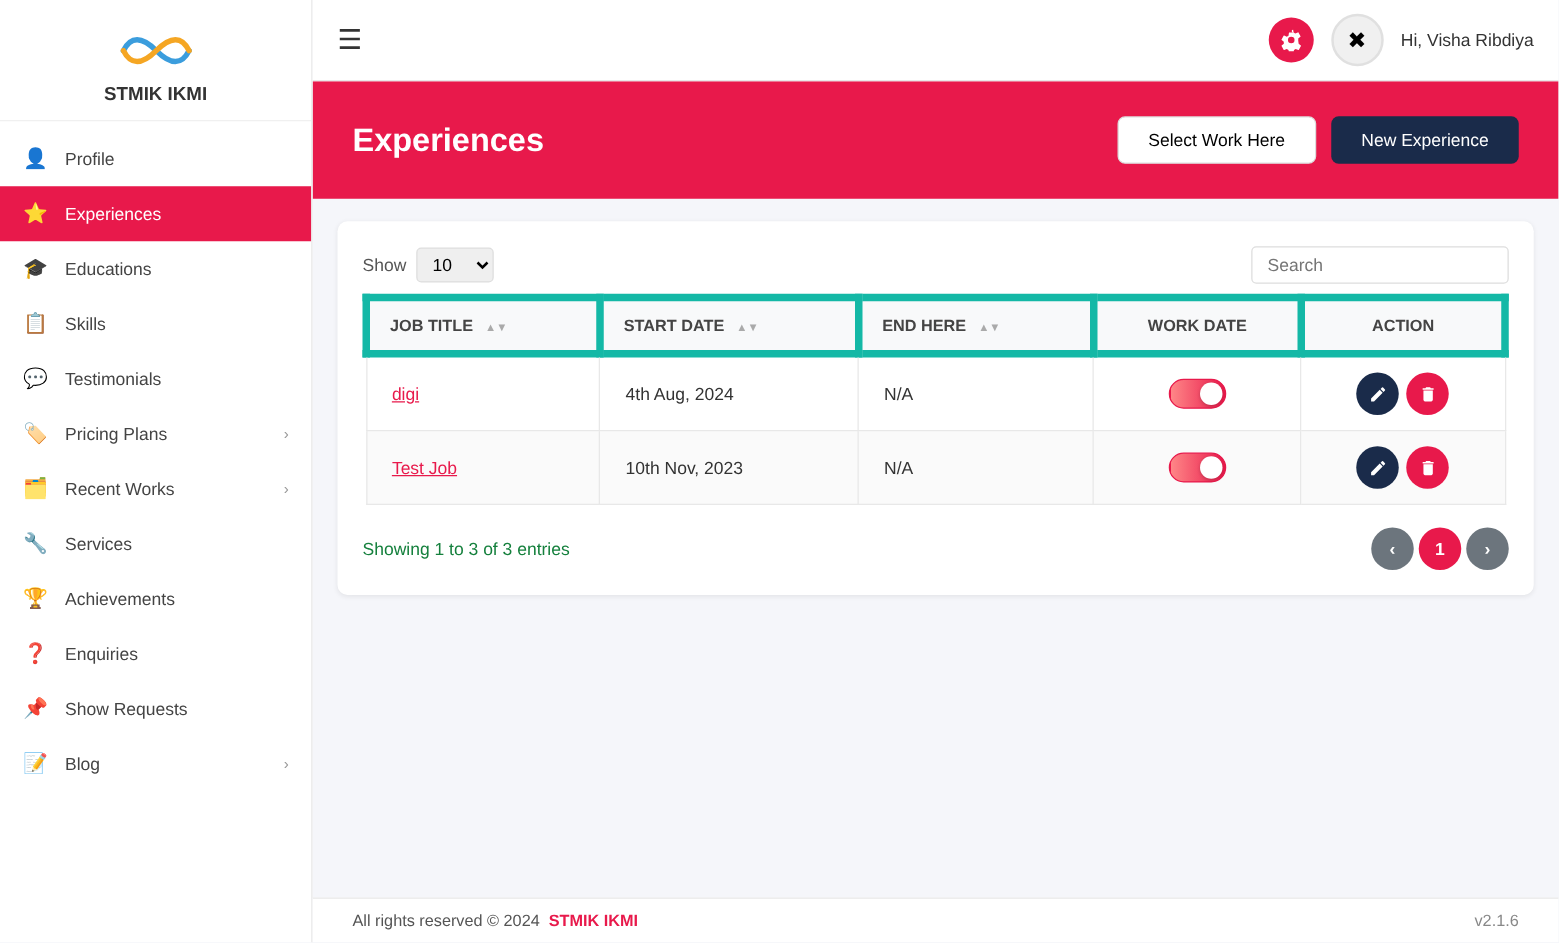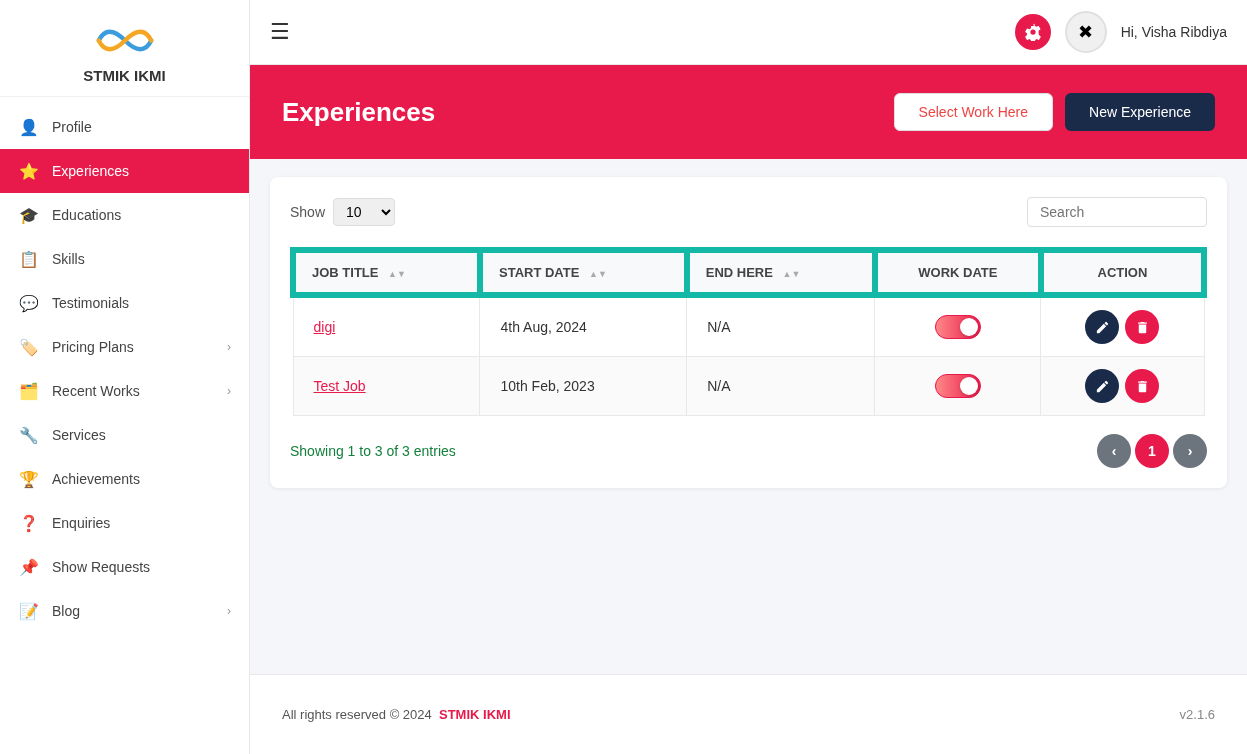--- a/index.html
+++ b/index.html
@@ -31,29 +31,29 @@
     .avatar-wrap { width: 42px; height: 42px; border-radius: 50%; overflow: hidden; background: #f0f0f0; display: flex; align-items: center; justify-content: center; border: 2px solid #e0e0e0; }
     .avatar-placeholder { font-size: 18px; }
     .user-greeting { font-size: 14px; color: #333; }
     .user-greeting span { font-weight: 400; }
 
     
     .page-content { flex: 1; overflow-y: auto; }
     .page-header { background: #e8194b; padding: 28px 32px; display: flex; align-items: center; justify-content: space-between; }
     .page-title { color: #fff; font-size: 26px; font-weight: 600; }
     .page-header-actions { display: flex; gap: 12px; }
-    .btn-select-work { background: #fff; border: 1px solid #ddd; color: #ef4444; padding: 10px 24px; border-radius: 6px; font-size: 14px; cursor: pointer; font-weight: 500; }
+    .btn-select-work { background: #fff; border: 1px solid #ddd; color: #000000; padding: 10px 24px; border-radius: 6px; font-size: 14px; cursor: pointer; font-weight: 500; }
     .btn-new-exp { background: #1a2b4a; color: #fff; padding: 10px 24px; border-radius: 6px; font-size: 14px; cursor: pointer; font-weight: 500; border: none; }
 
     
     .table-container { background: #fff; margin: 18px 20px; border-radius: 8px; box-shadow: 0 1px 4px rgba(0,0,0,0.07); padding: 20px; }
-    .table-controls { display: flex; align-items: center; justify-content: space-between; margin-bottom: 20px; }
+    .table-controls { display: flex; align-items: center; justify-content: space-between; margin-bottom: 8px; }
     .show-entries { display: flex; align-items: center; gap: 8px; color: #555; font-size: 14px; }
     .show-entries select { border: 1px solid #ddd; border-radius: 4px; padding: 4px 8px; font-size: 14px; }
-    .table-search input { border: 1px solid #ddd; border-radius: 4px; padding: 6px 12px; font-size: 14px; outline: none; width: 180px; color: #888; }
+    .table-search input { border: 1px solid #ddd; border-radius: 4px; padding: 6px 12px; font-size: 14px; outline: none; width: 206px; color: #888; }
 
     table { width: 100%; border-collapse: collapse; }
     th { background: #f8f9fa; border: 6px solid #14b8a6; padding: 12px 16px; text-align: left; font-size: 13px; font-weight: 600; color: #444; }
     th .sort-arrows { display: inline-flex; flex-direction: column; margin-left: 6px; font-size: 9px; color: #aaa; line-height: 1; }
     td { border: 1px solid #e8e8e8; padding: 12px 20px; font-size: 14px; color: #333; }
     .job-link { color: #e8194b; text-decoration: underline; cursor: pointer; }
     tr:nth-child(even) td { background: #fafafa; }
 
     
     .toggle-wrap { display: flex; justify-content: center; }
@@ -72,21 +72,21 @@
 
     
     .table-footer { display: flex; align-items: center; justify-content: space-between; margin-top: 18px; }
     .showing-text { color: #15803d; font-size: 14px; }
     .pagination { display: flex; gap: 4px; }
     .page-btn { width: 34px; height: 34px; border-radius: 50%; border: none; cursor: pointer; display: flex; align-items: center; justify-content: center; font-size: 14px; font-weight: 600; }
     .page-btn.active { background: #e8194b; color: #fff; }
     .page-btn.nav { background: #6c757d; color: #fff; }
 
     
-    .page-footer { background: #fff; border-top: 1px solid #e8e8e8; padding: 32px 32px; display: flex; align-items: center; justify-content: space-between; font-size: 13px; color: #555; margin-top: auto; }
+    .page-footer { background: #fff; border-top: 1px solid #e8e8e8; padding: 10px 32px; display: flex; align-items: center; justify-content: space-between; font-size: 13px; color: #555; margin-top: auto; }
     .footer-brand { color: #e8194b; font-weight: 600; }
     .footer-version { color: #888; }
 
     
     .logo-svg { width: 70px; height: 45px; }
   </style>
 </head>
 <body>
 
 <div class="sidebar">
@@ -242,21 +242,21 @@
         <button class="btn-delete" title="Delete">
           <svg viewBox="0 0 24 24">
             <path d="M6 19c0 1.1.9 2 2 2h8c1.1 0 2-.9 2-2V7H6v12zM19 4h-3.5l-1-1h-5l-1 1H5v2h14V4z"></path>
           </svg>
         </button>
       </div>
               </td>
             </tr>
             <tr>
               <td><a class="job-link">Test Job</a></td>
-              <td>10th Feb, 2023</td>
+              <td>10th Nov, 2023</td>
               <td>N/A</td>
               <td>
       <div class="toggle-wrap">
         <label class="toggle">
           <input type="checkbox" checked="" style="">
           <span class="toggle-slider"></span>
         </label>
       </div>
               </td>
               <td>

